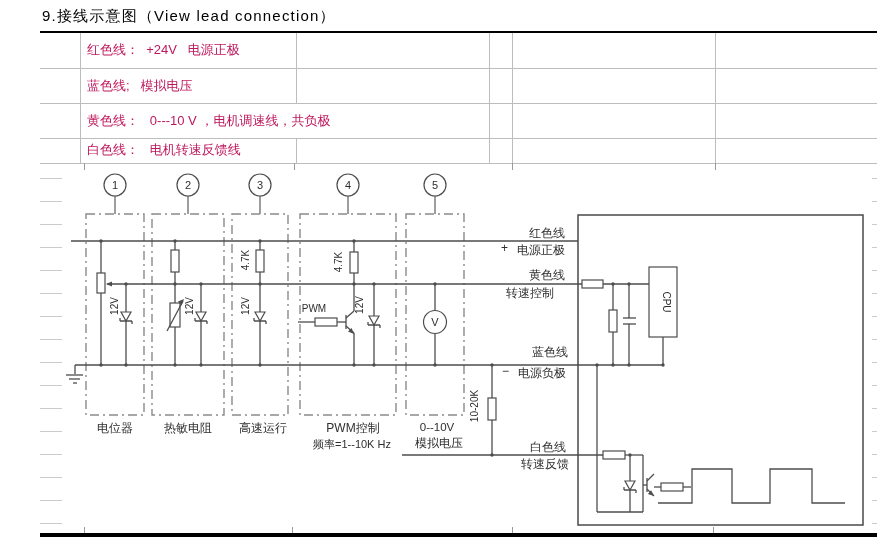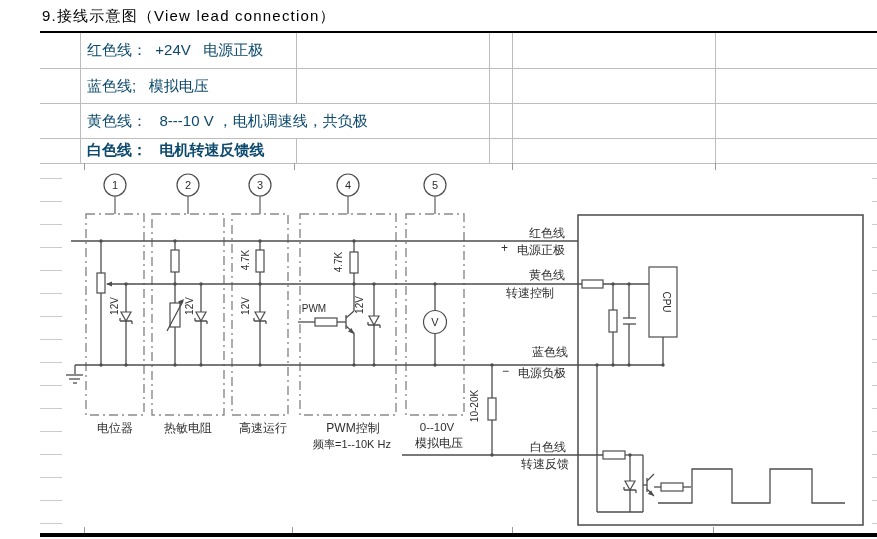--- a/index.html
+++ b/index.html
@@ -2,21 +2,21 @@
 <html><head>
 <meta charset="utf-8">
 <style>
   html,body{margin:0;padding:0;background:#fff;}
   .canvas{position:relative;width:877px;height:539px;background:#fff;overflow:hidden;
           font-family:"Liberation Sans",sans-serif;margin-left:40px;}
   .title{position:absolute;left:2px;top:7px;font-size:15px;color:#000;letter-spacing:1.2px;white-space:pre;}
   .hline{position:absolute;height:1px;background:#bdbdbd;}
   .vline{position:absolute;width:1px;background:#bdbdbd;}
   .thick{position:absolute;left:0;width:877px;background:#000;}
-  .cell-text{position:absolute;font-size:15px;color:#0c4a6e;white-space:pre;}
+  .cell-text{position:absolute;font-size:13px;color:#be185d;white-space:pre;}
   .margin-grid{position:absolute;background:repeating-linear-gradient(
       to bottom, transparent 0px, transparent 22px, #cbcbcb 22px, #cbcbcb 23px);}
   .tick{position:absolute;width:1px;background:#9a9a9a;}
   svg{position:absolute;left:0;top:0;}
   svg text{font-family:"Liberation Sans",sans-serif;fill:#2e2e2e;}
   .wire{stroke:#4d4d4d;stroke-width:1.3;fill:none;}
   .thin{stroke:#4d4d4d;stroke-width:1.1;fill:none;}
   .comp{stroke:#4d4d4d;stroke-width:1.2;fill:#fff;}
   .dashbox{stroke:#8a8a8a;stroke-width:1.4;fill:none;stroke-dasharray:9 4 2 4;}
   .bigbox{stroke:#4a4a4a;stroke-width:1.5;fill:none;}
@@ -37,22 +37,22 @@
   <div class="hline" style="left:0;top:163px;width:877px;"></div>
   <div class="vline" style="left:40px;top:33px;height:130px;"></div>
   <div class="vline" style="left:256px;top:33px;height:70px;"></div>
   <div class="vline" style="left:256px;top:138px;height:25px;"></div>
   <div class="vline" style="left:449px;top:33px;height:130px;"></div>
   <div class="vline" style="left:472px;top:33px;height:130px;"></div>
   <div class="vline" style="left:675px;top:33px;height:130px;"></div>
 
   <div class="cell-text" style="left:47px;top:41px;">红色线：  +24V   电源正极</div>
   <div class="cell-text" style="left:47px;top:77px;">蓝色线;   模拟电压</div>
-  <div class="cell-text" style="left:47px;top:112px;">黄色线：   8---10 V ，电机调速线，共负极</div>
-  <div class="cell-text" style="left:47px;top:141px;font-weight:bold;">白色线：   电机转速反馈线</div>
+  <div class="cell-text" style="left:47px;top:112px;">黄色线：   0---10 V ，电机调速线，共负极</div>
+  <div class="cell-text" style="left:47px;top:141px;">白色线：   电机转速反馈线</div>
 
   <div class="tick" style="left:44px;top:163px;height:7px;"></div>
   <div class="tick" style="left:254px;top:163px;height:7px;"></div>
   <div class="tick" style="left:472px;top:163px;height:7px;"></div>
   <div class="tick" style="left:675px;top:163px;height:7px;"></div>
 
   <div class="margin-grid" style="left:0;top:156px;width:22px;height:368px;"></div>
   <div class="margin-grid" style="left:832px;top:156px;width:45px;height:368px;"></div>
 
   <div class="tick" style="left:44px;top:527px;height:6px;"></div>

